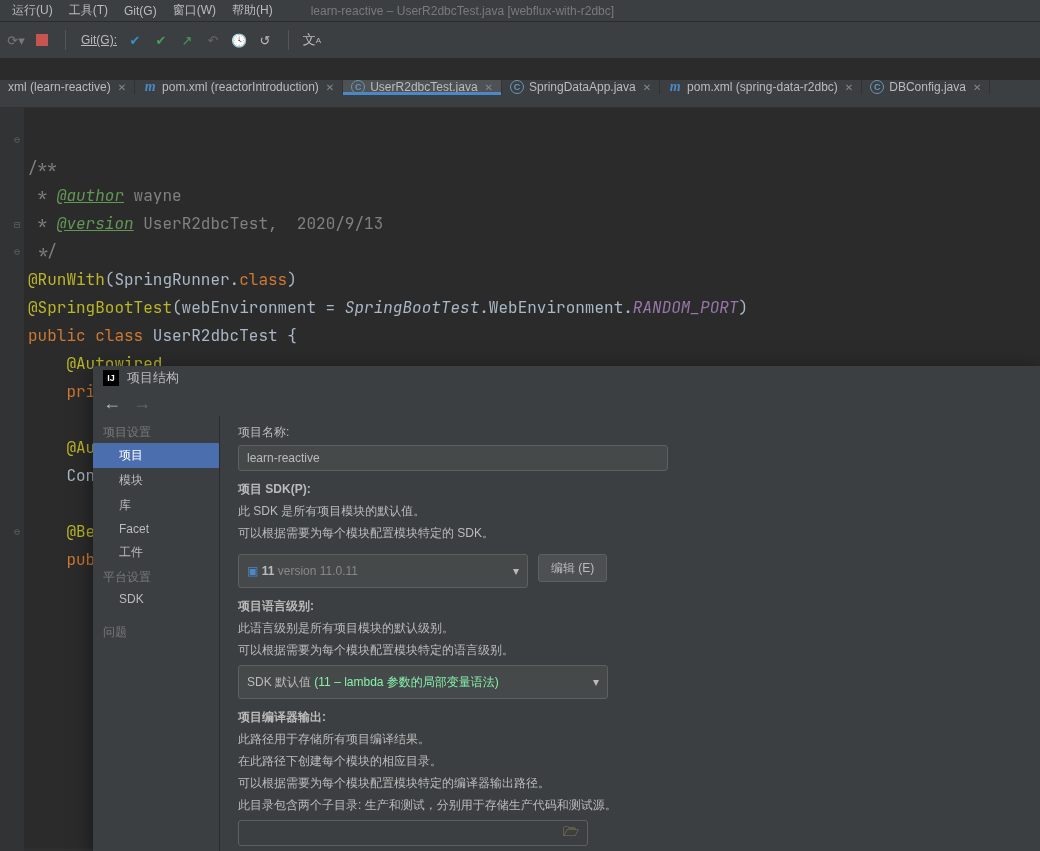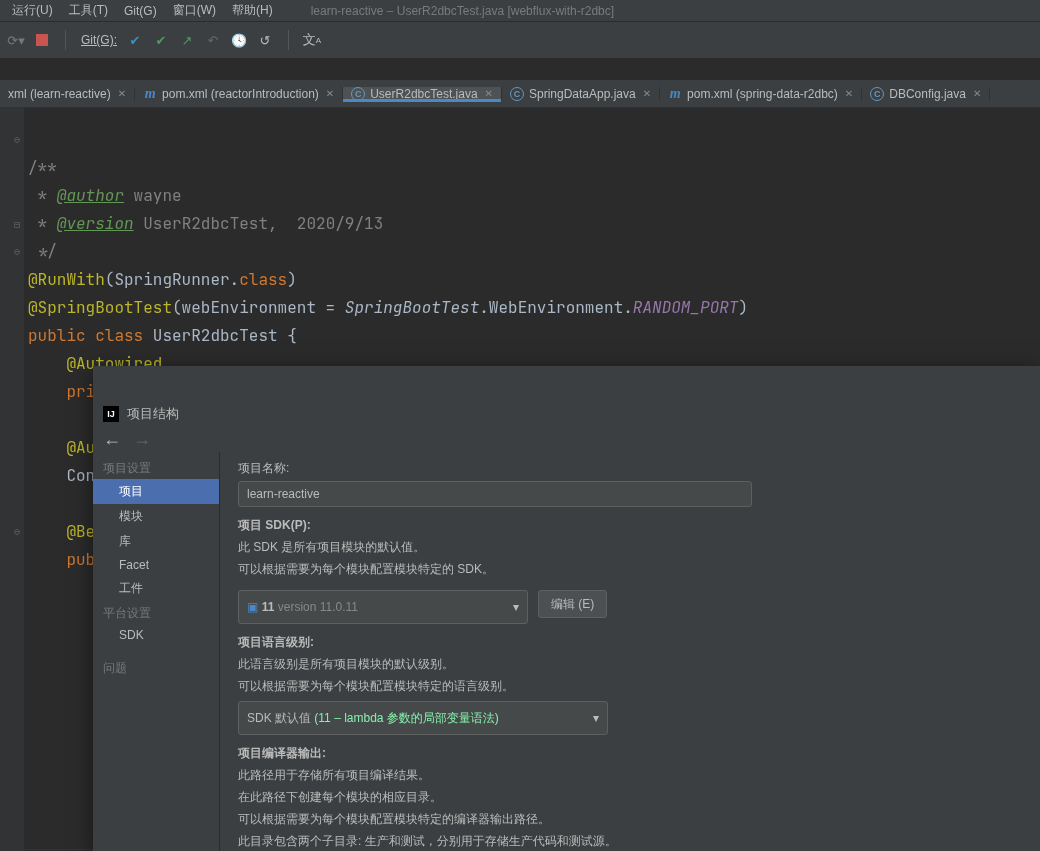--- a/index.html
+++ b/index.html
@@ -35,21 +35,21 @@
   }
   .toolbar-sep { width:1px; height:20px; background:#555; margin:0 5px; }
   .tb-icon { width:16px; height:16px; display:flex; align-items:center; justify-content:center; }
   .stop-sq { width:12px; height:12px; background:#c75450; }
   .git-label { color:#bbbbbb; font-size:12px;text-decoration:underline; }
   
   .tab-row {
     height: 28px;
     background: #3c3f41;
     display: flex;
-    align-items: center;
+    align-items: flex-start;
     border-bottom: 1px solid #323232;
     margin-top: 22px;
   }
   .ed-tab {
     display:flex; align-items:center; padding:0 8px; gap:5px;
     color:#bbbbbb; font-size:12px; border-right:1px solid #323232;
     position:relative;
   }
   .ed-tab.active { background:#4e5254; }
   .ed-tab.active::after { content:""; position:absolute; bottom:-1px; left:0; right:0; height:3px; background:#4a88c7; }
@@ -79,36 +79,36 @@
   .c-field { color:#9876aa; }
   .c-type { color:#a9b7c6; }
   .caret-box { border:1px solid #bbbbbb; padding:0 1px; }
   
   .dialog {
     position:absolute; left:93px; top:366px; width:947px; height:485px;
     background:#3c3f41; box-shadow:0 4px 20px rgba(0,0,0,.5);
   }
   .dlg-title {
     height:24px; display:flex; align-items:center; gap:8px;
-    padding-left:10px; background:#3c3f41;margin-top:36px;
+    padding-left:10px; background:#3c3f41;
   }
   .dlg-nav { height:26px; display:flex; align-items:center; gap:12px; padding-left:10px; }
   .dlg-body { display:flex; height:calc(100% - 50px); }
   .dlg-side {
     width:127px; background:#3c3f41; border-right:1px solid #2b2b2b;
     padding-top:4px;
   }
   .side-group { color:#787878; font-size:12px; padding:4px 10px 2px; }
   .side-item { padding:4px 10px 4px 26px; font-size:12px; color:#bbbbbb; }
   .side-item.sel { background:#4b6eaf; color:#fff; }
   .dlg-main { flex:1; padding:8px 18px; overflow:auto; }
   .form-label { font-size:12px; color:#bbbbbb; margin-top:10px; display:block;}
   .form-label b { font-weight:bold; }
   .form-input {
-    width:514px; height:26px; background:#45494a; border:1px solid #5e6060;
+    width:430px; height:26px; background:#45494a; border:1px solid #5e6060;
     color:#bbbbbb; padding:0 8px; margin-top:4px; font-size:12px;
     border-radius:3px;
   }
   .help-text { font-size:12px; color:#bbbbbb; margin-top:4px; line-height:18px;}
   .combo {
     width:290px; height:28px; background:#45494a;
     border:1px solid #5e6060; border-radius:3px; margin-top:6px;
     display:flex; align-items:center; padding:16px 8px; font-size:12px;
     color:#bbbbbb; justify-content:space-between;
   }

